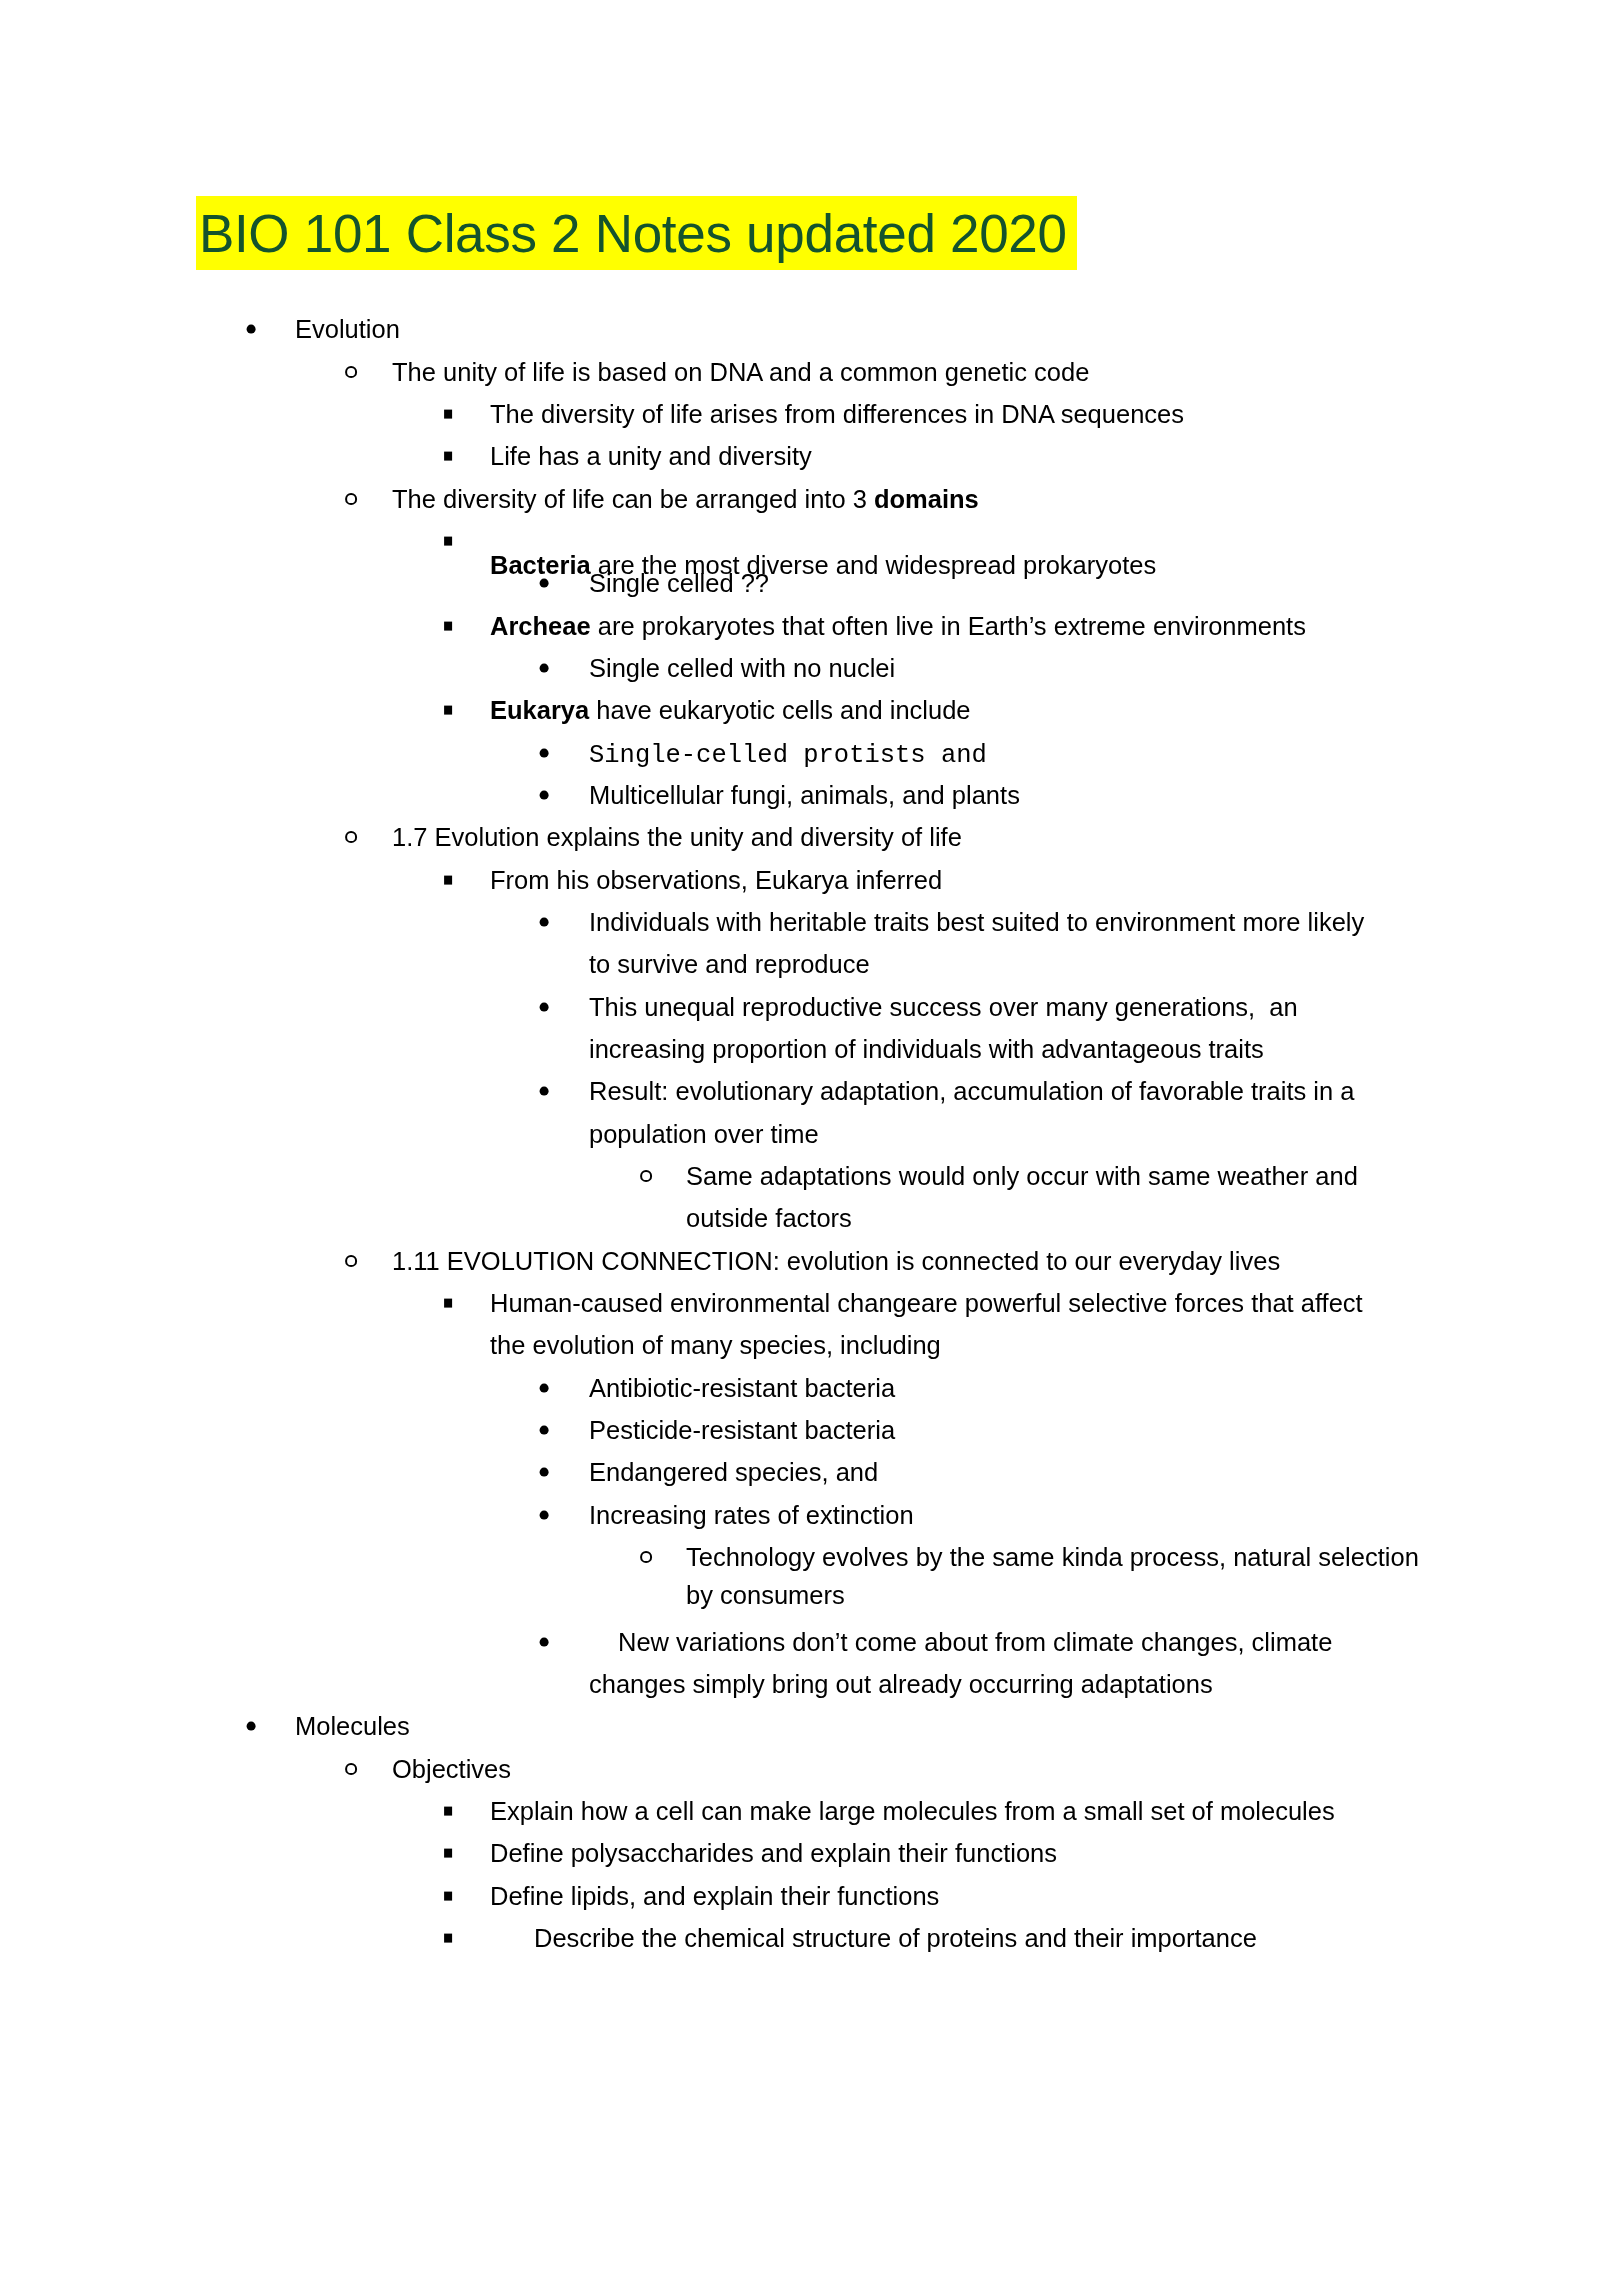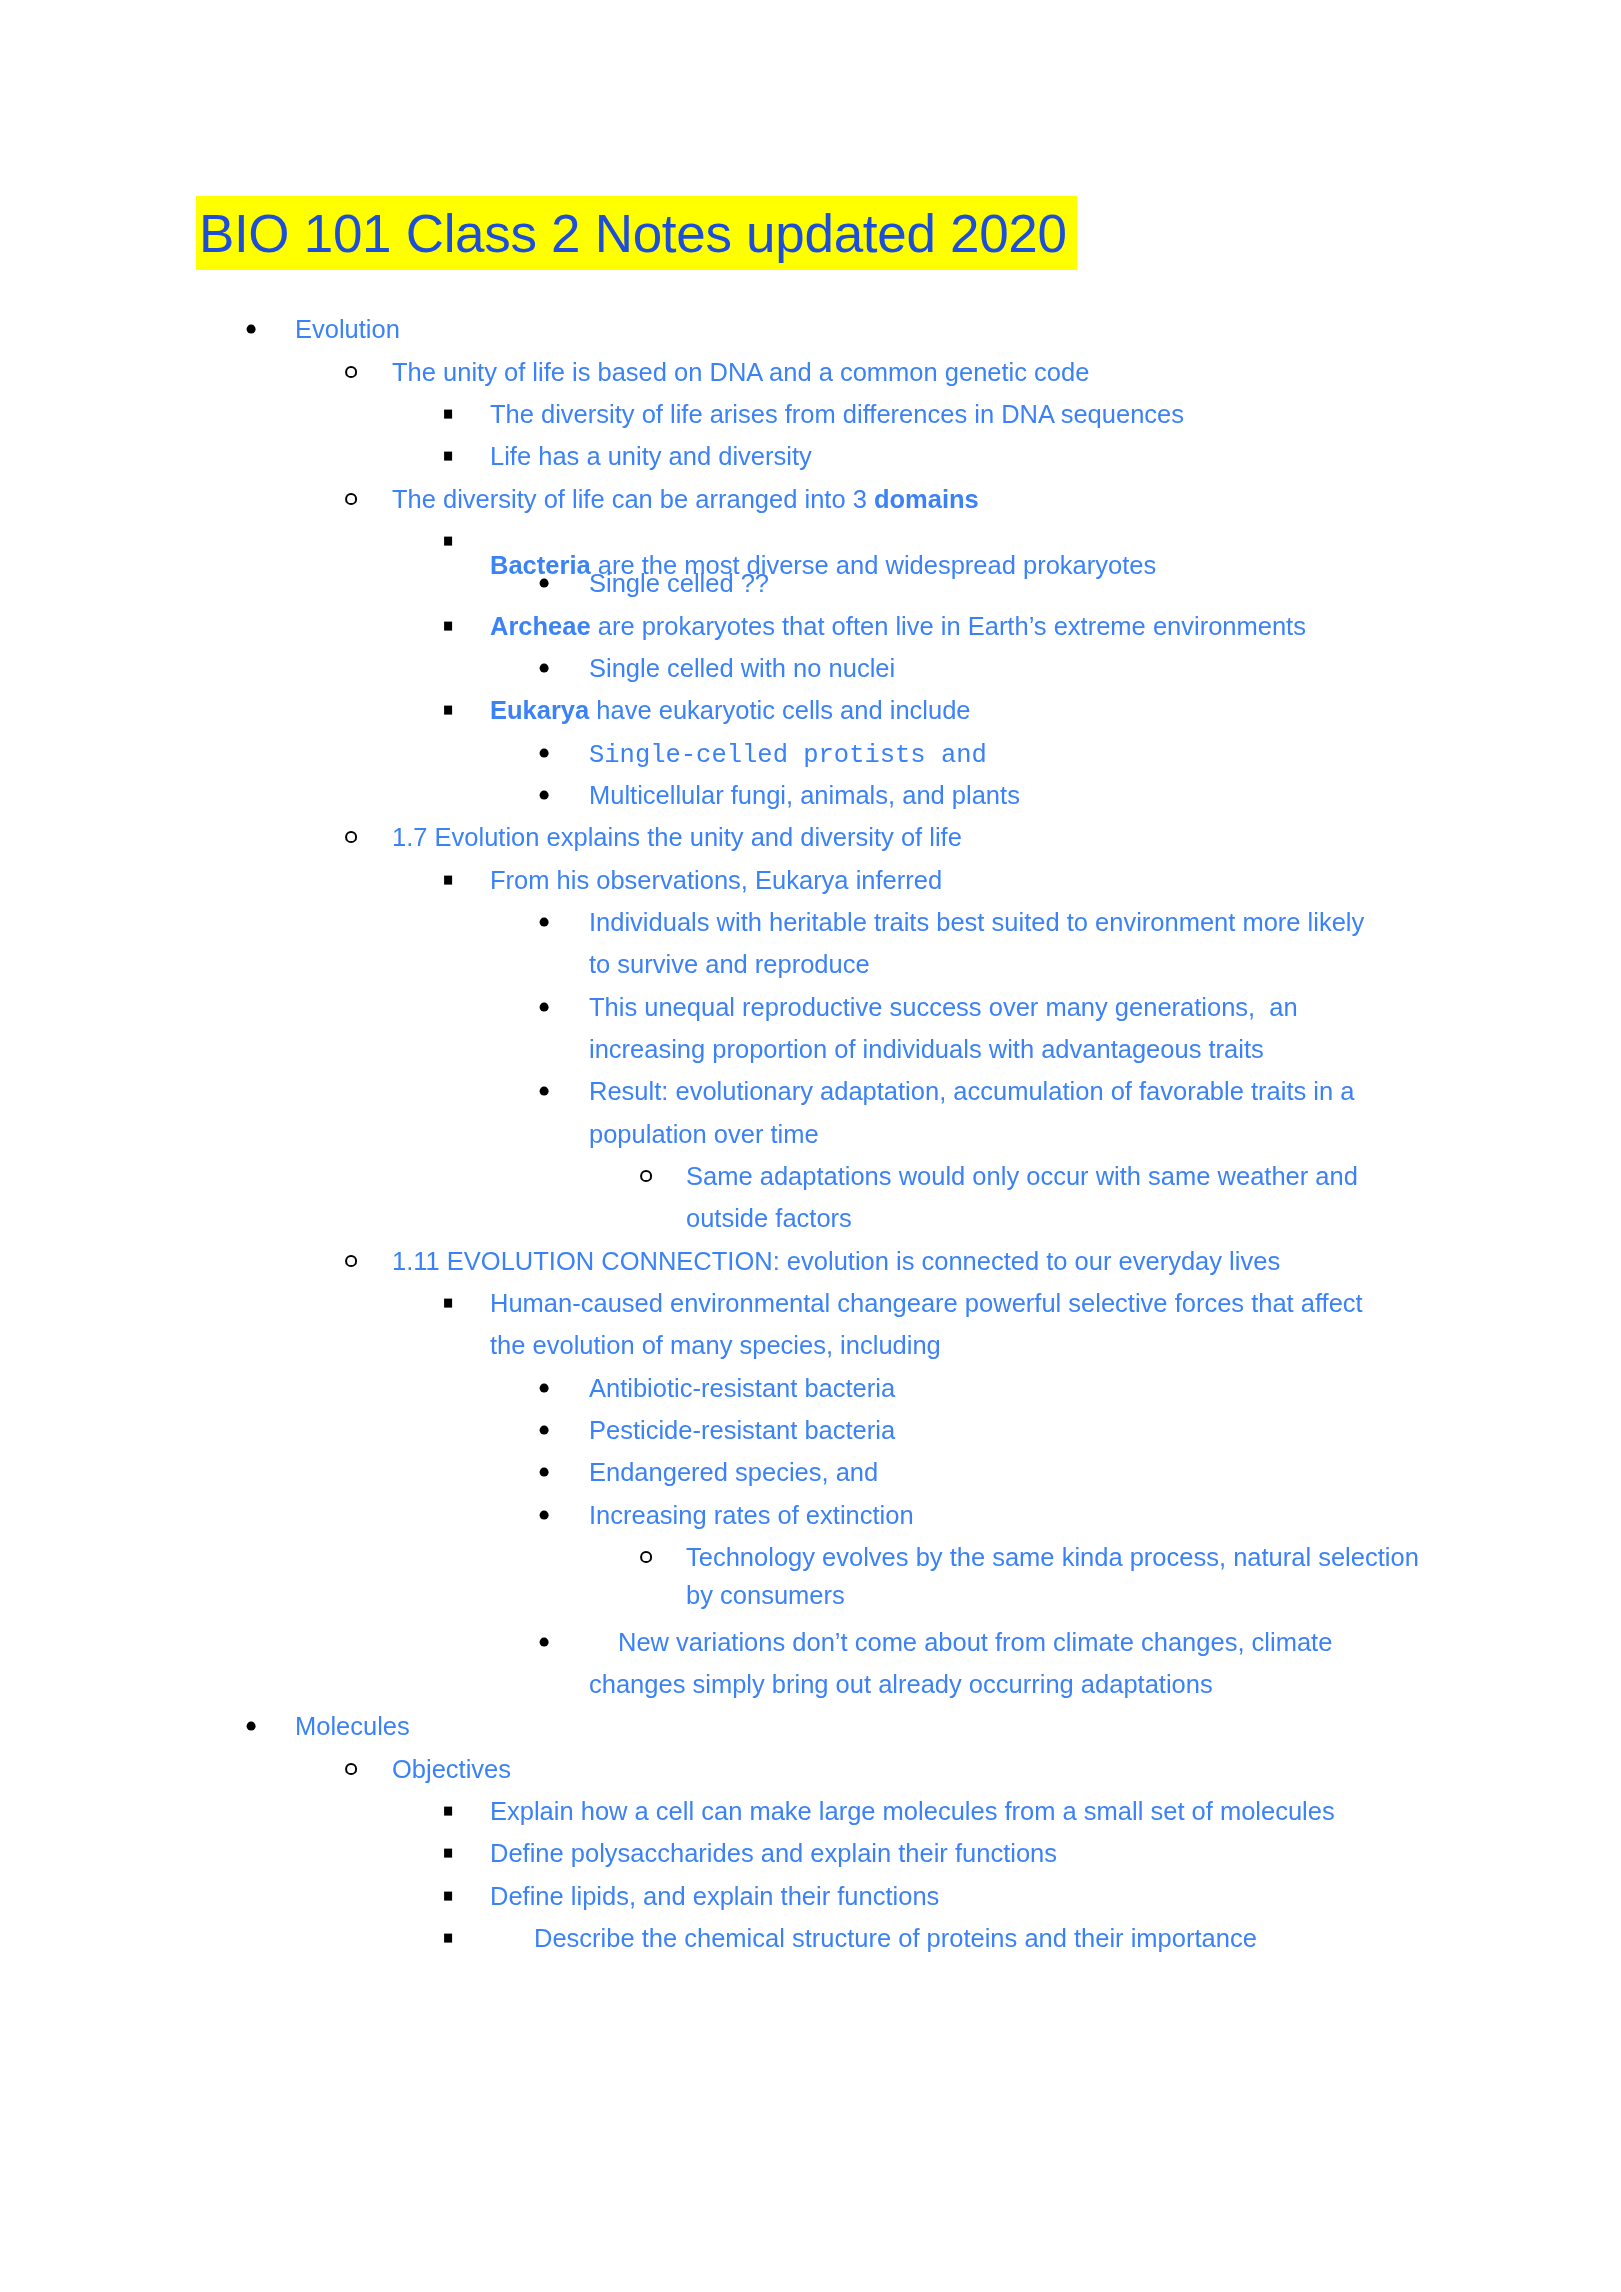--- a/index.html
+++ b/index.html
@@ -2,23 +2,23 @@
 <html><head>
 <meta charset="utf-8">
 <style>
   html, body { margin: 0; padding: 0; background: #ffffff; }
   body { width: 1621px; height: 2293px; position: relative; overflow: hidden;
          font-family: "Liberation Sans", "DejaVu Sans", sans-serif; color: #000000; }
   .page { position: absolute; left: 0; top: 0; width: 1621px; height: 2293px; background: #ffffff; }
   .title-wrap { position: absolute; left: 196px; top: 196px; height: 74px; width: 881px;
                 background: #ffff00; }
   .title { position: absolute; left: 2.9px; top: 0; height: 74px; line-height: 76px;
-           font-size: 53px; white-space: nowrap; color: #1d4ed8; letter-spacing: -0.3px; }
+           font-size: 53px; white-space: nowrap; color: #14532d; letter-spacing: -0.3px; }
   .line { position: absolute; height: 42px; line-height: 42px; font-size: 25.5px;
-          white-space: nowrap; color: #3b82f6; }
+          white-space: nowrap; color: #000000; }
   .marker { position: absolute; top: 0; height: 42px; width: 19.6px; }
   .marker .glyph { position: absolute; left: 50%; top: 50%; transform: translate(-50%, -50%); }
   .disc { width: 8.8px; height: 8.8px; border-radius: 50%; background: #000; }
   .circle { width: 7.8px; height: 7.8px; border-radius: 50%; border: 2.2px solid #000; }
   .square { width: 7.8px; height: 8.8px; background: #000; }
   .txt b { font-weight: bold; }
 </style>
 </head>
 <body>
 

